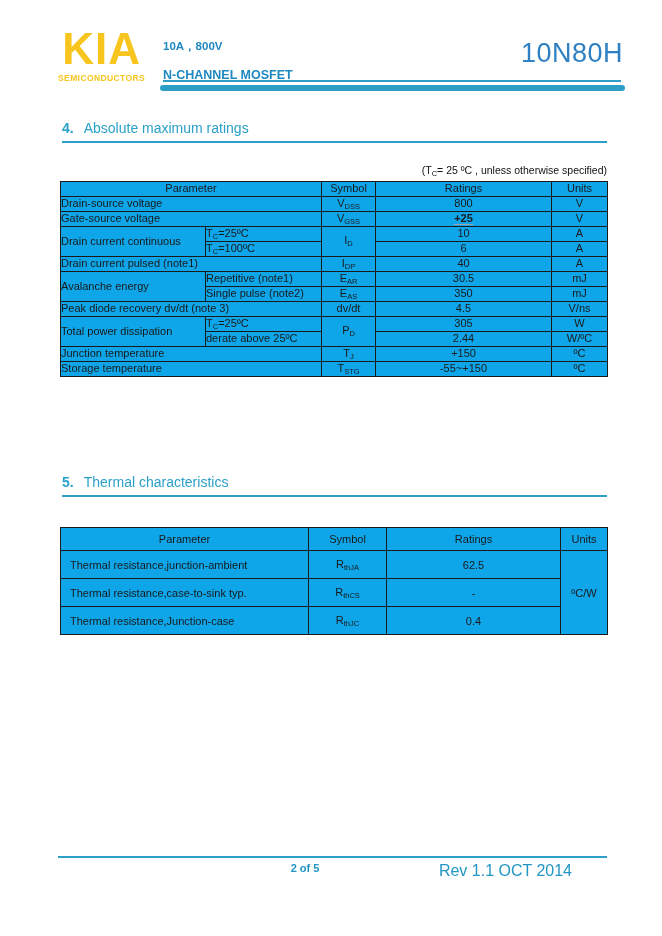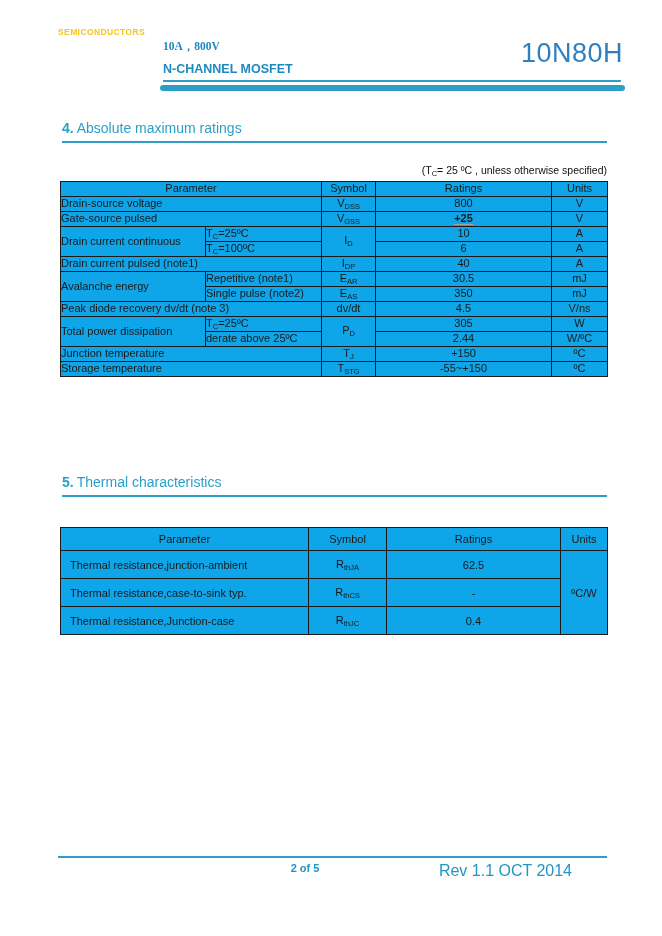--- a/index.html
+++ b/index.html
@@ -16,38 +16,38 @@
   .logo-block { position:absolute; left:58px; top:26px; text-align:center; }
   .logo-text {
     font-size:44px; font-weight:bold; line-height:1.05;
     color:#F7C51E; letter-spacing:1px;
   }
   .logo-sub {
     font-size:8.5px; font-weight:bold; color:#F7C51E;
     letter-spacing:0.4px; margin-top:1px; text-align:left;
   }
   .header-sub { position:absolute; left:163px; top:39px; color:#1E88C0; font-weight:bold; }
-  .header-sub .l1 { font-size:11.5px; margin-bottom:8px;font-family:Liberation Serif, serif; }
+  .header-sub .l1 { font-size:11.5px; margin-bottom:14px; }
   .header-sub .l2 { font-size:12.5px; }
   .part-number {
     position:absolute; top:38px; right:39px;
     font-size:27px; color:#2F80C3; letter-spacing:0.5px;
   }
   .rule-thin  { position:absolute; left:163px; top:80px; width:458px; height:2px; background:#2D9FC6; }
   .rule-thick { position:absolute; left:160px; top:85px; width:465px; height:6px; background:#2D9FC6; border-radius:3px; }
 
   
   .section-heading {
     position:absolute; left:62px; width:545px;
     font-size:14px; color:#2AA0C8;
     padding-bottom:5px;
     border-bottom:2px solid #2D9FC6;
   }
   .section-heading .num { font-weight:bold; }
-  .section-heading .ttl { margin-left:3px; }
+  .section-heading .ttl { margin-left:10px; }
   #sec4 { top:120px; }
   #sec5 { top:474px; }
 
   .cond-note {
     position:absolute; left:60px; top:164px; width:547px;
     text-align:right; font-size:10.5px; color:#111;
   }
 
   
   table { border-collapse:collapse; table-layout:fixed; background:#0ea5e9; }
@@ -73,20 +73,21 @@
   }
   .footer-rev {
     position:absolute; right:90px; top:862px;
     font-size:16px; font-weight:normal; color:#2196C4;
   }
 </style>
 </head>
 <body>
 
 <div class="logo-block">
+  <div class="logo-text">KIA</div>
   <div class="logo-sub">SEMICONDUCTORS</div>
 </div>
 
 <div class="header-sub">
   <div class="l1">10A，800V</div>
   <div class="l2">N-CHANNEL MOSFET</div>
 </div>
 
 <div class="part-number">10N80H</div>
 
@@ -116,21 +117,21 @@
     <th>Ratings</th>
     <th>Units</th>
   </tr>
   <tr>
     <td colspan="2" class="left">Drain-source voltage</td>
     <td><span>V</span><span class="sub">DSS</span></td>
     <td>800</td>
     <td>V</td>
   </tr>
   <tr>
-    <td colspan="2" class="left">Gate-source pulsed</td>
+    <td colspan="2" class="left">Gate-source voltage</td>
     <td><span>V</span><span class="sub">GSS</span></td>
     <td><span class="pm">+25</span></td>
     <td>V</td>
   </tr>
   <tr>
     <td rowspan="2" class="left">Drain current continuous</td>
     <td class="left"><span>T</span><span class="sub">C</span><span>=25ºC</span></td>
     <td rowspan="2"><span>I</span><span class="sub">D</span></td>
     <td>10</td>
     <td>A</td>

